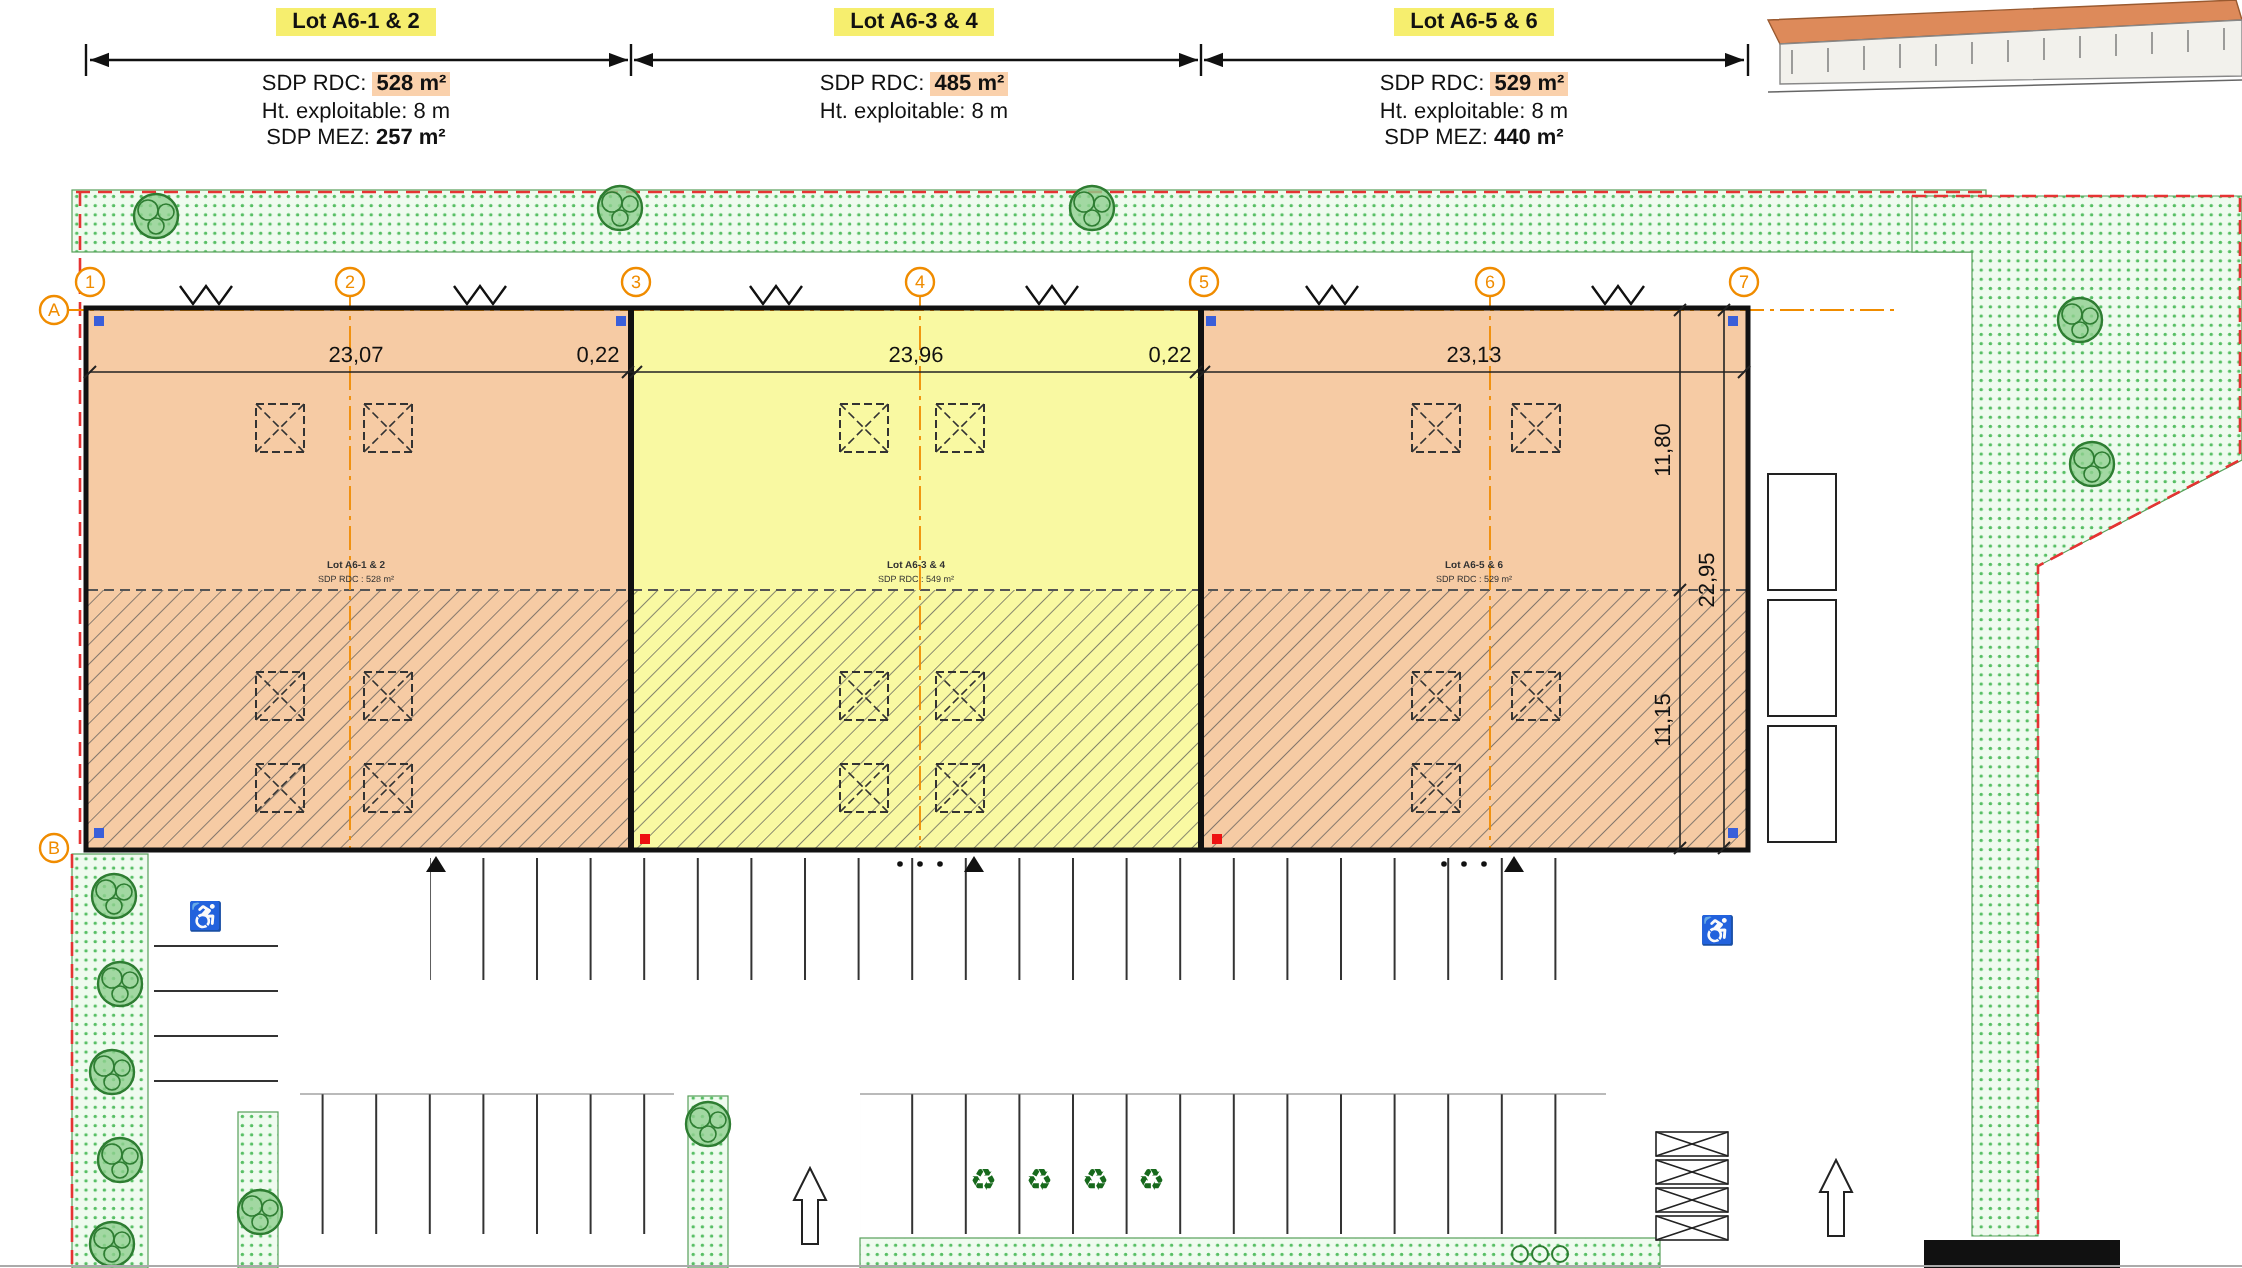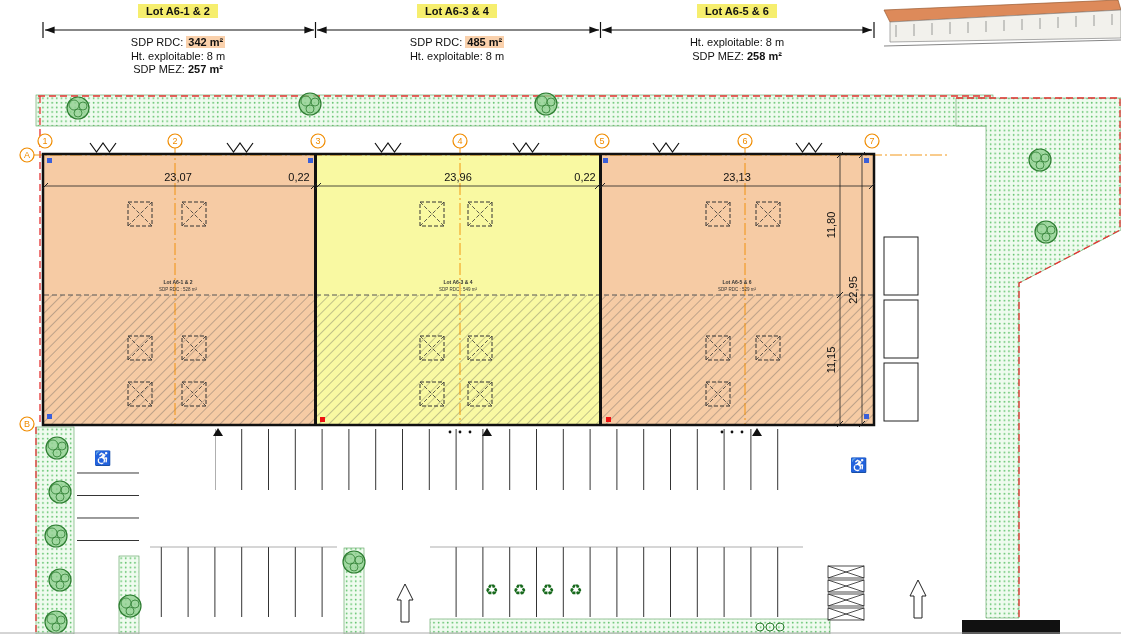--- a/index.html
+++ b/index.html
@@ -289,35 +289,36 @@
         <line x1="1076" y1="16" x2="1076" y2="27"></line>
           <line x1="1094" y1="15" x2="1094" y2="26"></line>
         <line x1="1112" y1="14" x2="1112" y2="25"></line>
       </g>
     </g>
   </svg>
 
   <div class="lot-block" style="left:68px;">
     <span class="lot-title">Lot A6-1 &amp; 2</span>
     <div class="lot-info">
-      <div><span>SDP RDC: </span><span class="val-rdc">342 m²</span></div>
+      <div><span>SDP RDC: </span><span class="val-rdc">528 m²</span></div>
       <div>Ht. exploitable: 8 m</div>
       <div><span>SDP MEZ: </span><span class="val">257 m²</span></div>
     </div>
   </div>
 
   <div class="lot-block" style="left:347px;">
     <span class="lot-title">Lot A6-3 &amp; 4</span>
     <div class="lot-info">
       <div><span>SDP RDC: </span><span class="val-rdc">485 m²</span></div>
       <div>Ht. exploitable: 8 m</div>
     </div>
   </div>
 
   <div class="lot-block" style="left:627px;">
     <span class="lot-title">Lot A6-5 &amp; 6</span>
     <div class="lot-info">
+      <div><span>SDP RDC: </span><span class="val-rdc">529 m²</span></div>
       <div>Ht. exploitable: 8 m</div>
-      <div><span>SDP MEZ: </span><span class="val">258 m²</span></div>
+      <div><span>SDP MEZ: </span><span class="val">440 m²</span></div>
     </div>
   </div>
 
 </div>
 
 </body></html>

